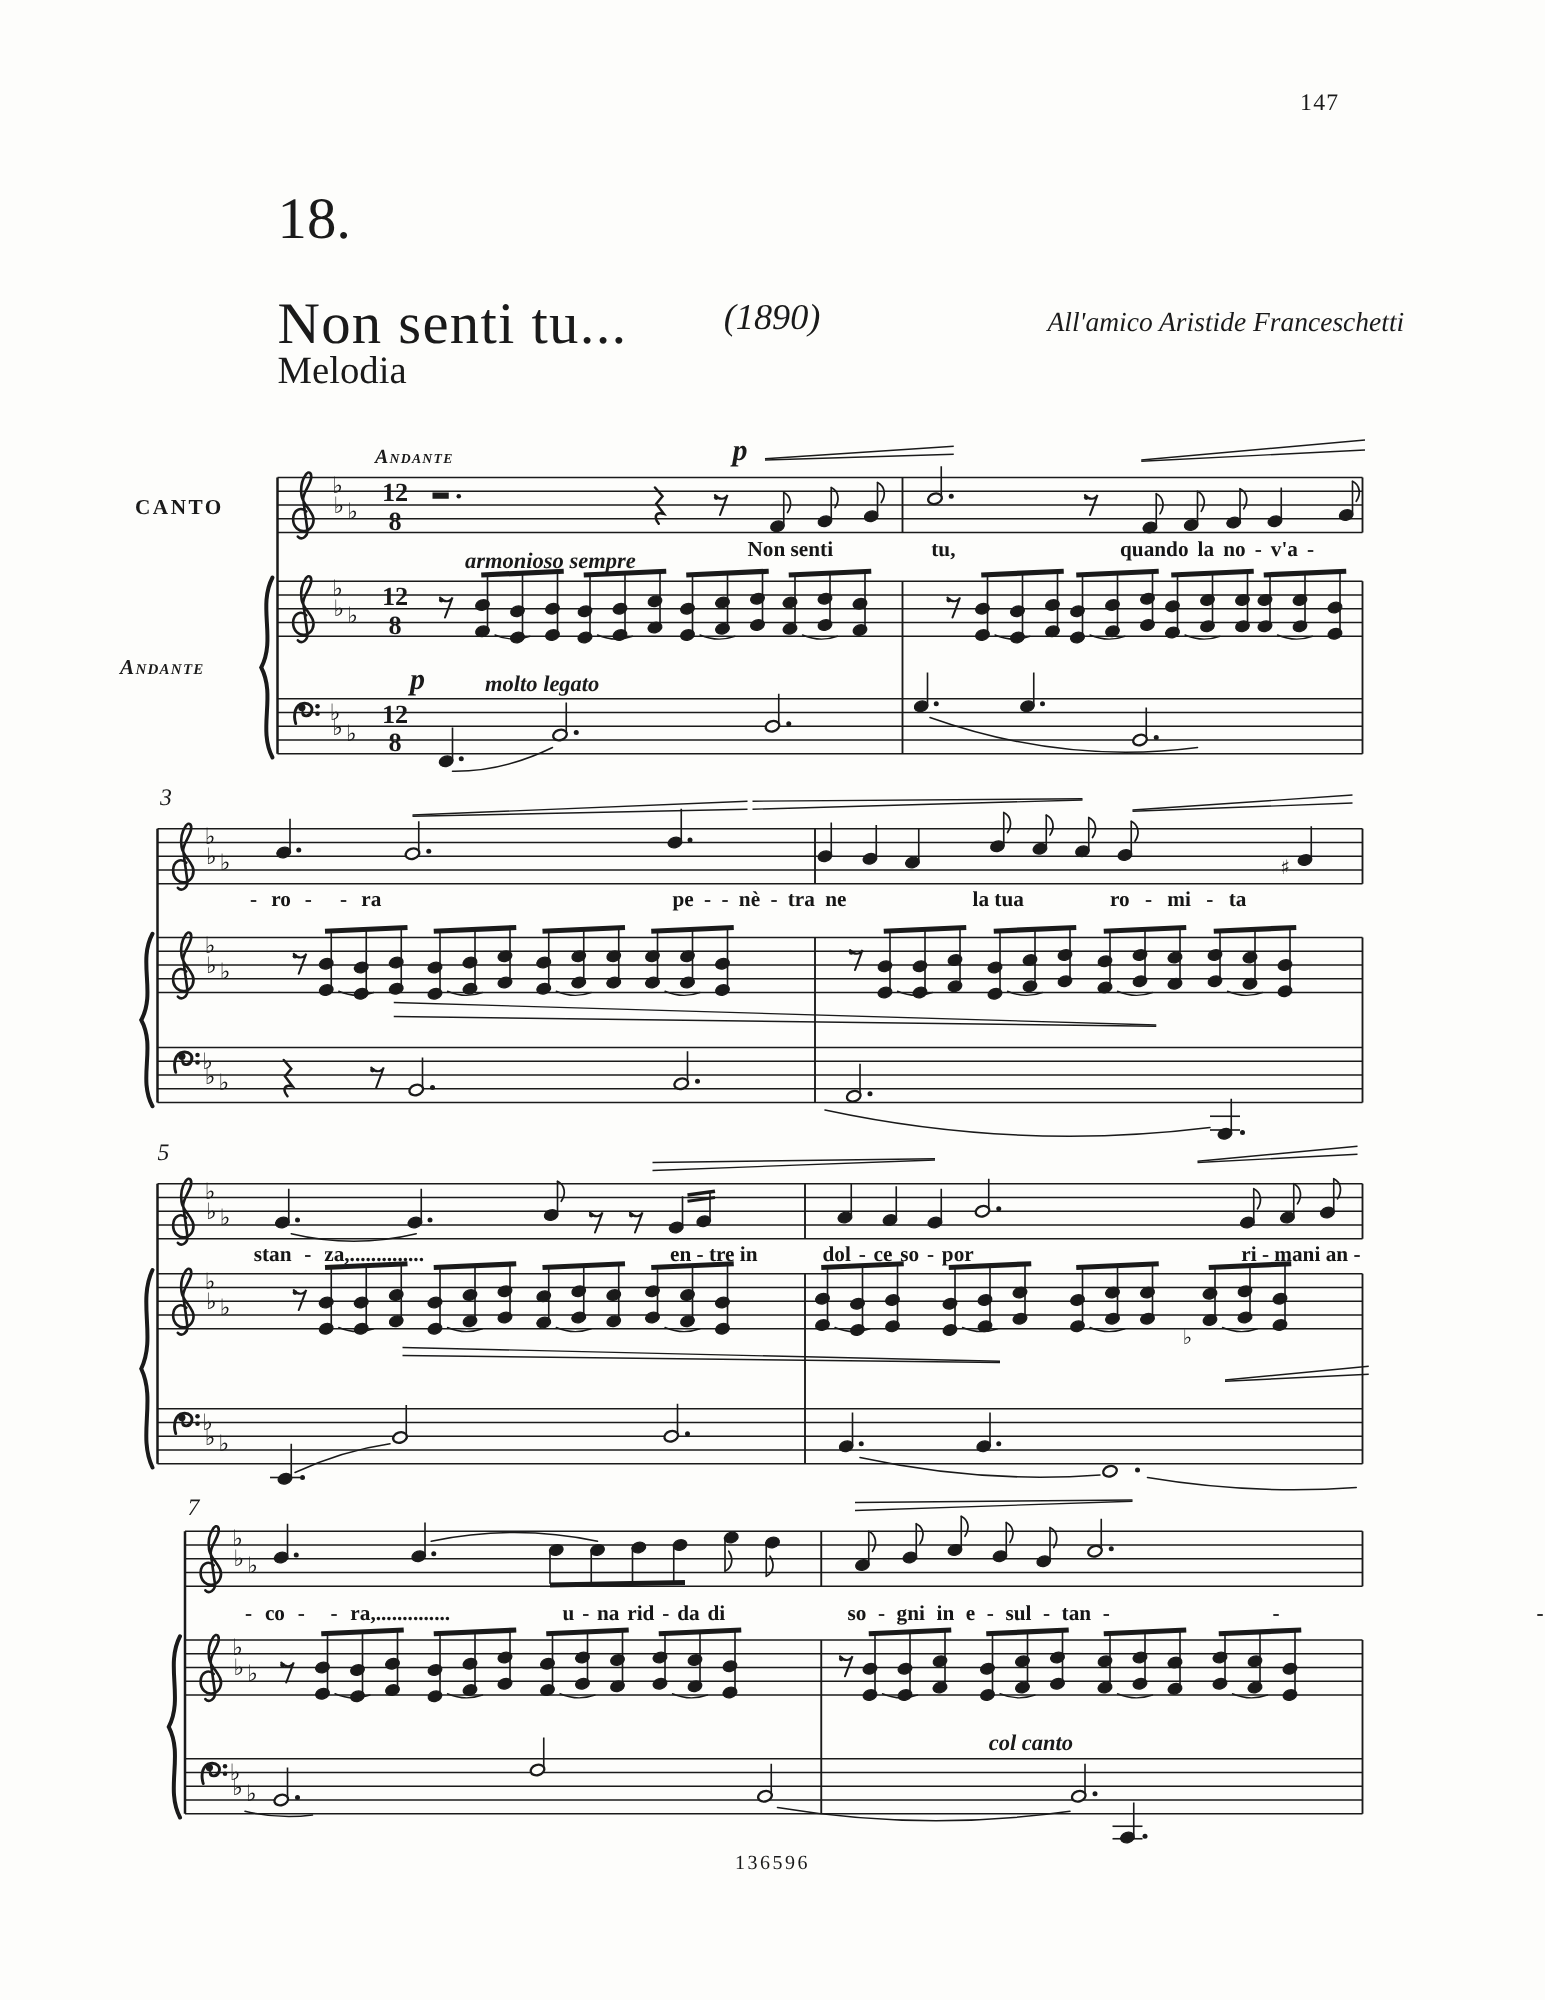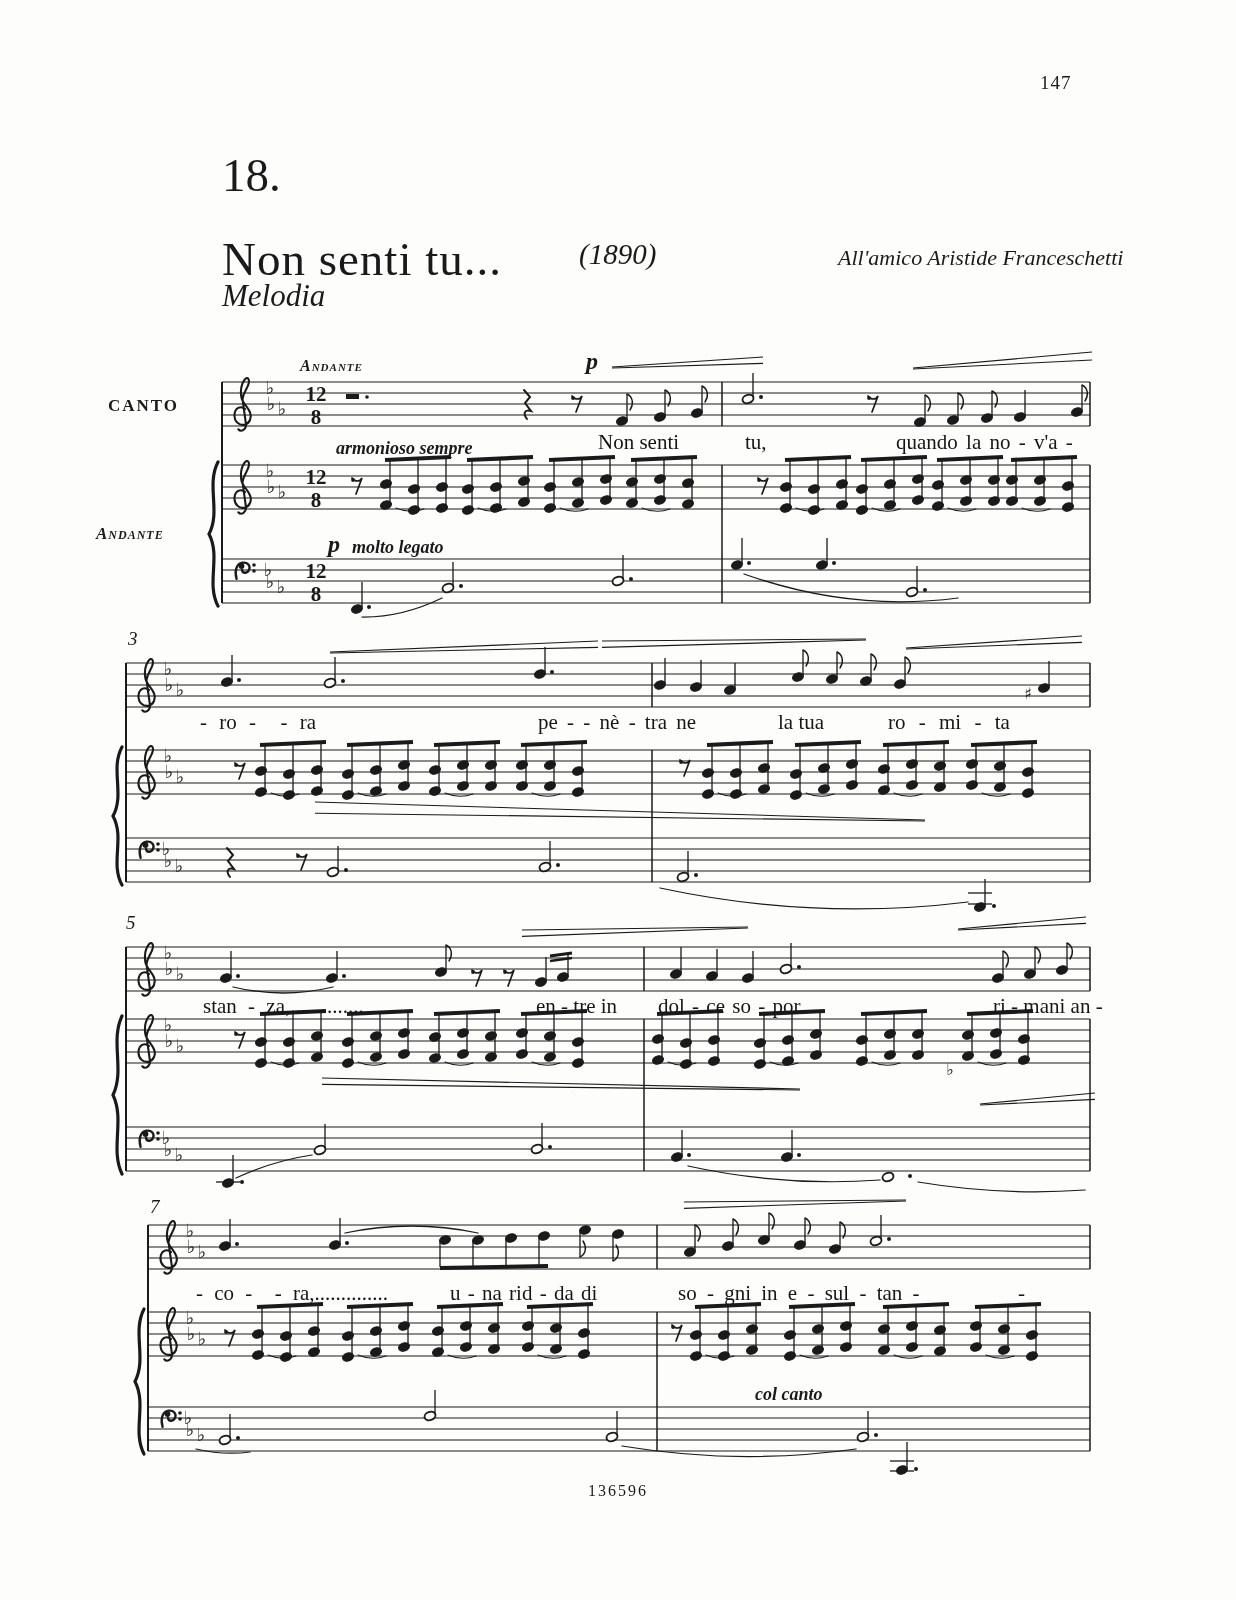--- a/index.html
+++ b/index.html
@@ -9,37 +9,37 @@
     font-family:"Liberation Serif","DejaVu Serif",serif;
   }
   .abs{position:absolute;white-space:pre;}
   #score{position:absolute;left:0;top:0;z-index:1;}
   .txt{z-index:2;}
   .pgnum{left:1040px;top:72px;font-size:19px;letter-spacing:1px;}
   .piece-num{left:222px;top:148px;font-size:47px;}
   .title{left:222px;top:232px;font-size:47px;letter-spacing:1px;text-align:right;}
   .year{left:564px;top:238px;font-size:29px;font-style:italic;margin-left:15px;}
   .dedication{left:838px;top:245px;font-size:22px;font-style:italic;}
-  .subtitle{left:222px;top:278px;font-size:31px;font-style:italic;}
+  .subtitle{left:222px;top:278px;font-size:31px;}
   .canto{left:108px;top:396px;font-size:17px;font-weight:700;letter-spacing:2px;}
   .tempo{font-style:italic;font-weight:700;font-variant:small-caps;font-size:17px;letter-spacing:1px;}
   .tempo-voice{left:300px;top:357px;font-size:16px;}
   .tempo-piano{left:96px;top:524px;}
   .dyn{font-style:italic;font-weight:700;font-size:24px;font-family:"Liberation Serif",serif;}
   .p-voice{left:586px;top:348px;}
   .p-piano{left:328px;top:531px;}
-  .expr{font-style:italic;font-weight:700;font-size:18px;}
+  .expr{font-style:italic;font-weight:700;font-size:18px;margin-left:36px;}
   .armonioso{left:336px;top:438px;}
   .molto-legato{left:352px;top:537px;}
   .col-canto{left:755px;top:1384px;font-family:Liberation Serif, serif;}
   .mnum{font-style:italic;font-size:19px;}
   .m3{left:128px;top:628px;}
   .m5{left:126px;top:912px;}
   .m7{left:150px;top:1196px;}
-  .lyr{font-weight:400;font-size:21px;color:#161616;}
+  .lyr{font-weight:700;font-size:17px;color:#161616;}
   .plate{left:0;top:1482px;width:1236px;text-align:center;font-size:16px;letter-spacing:2px;white-space:normal;}
 </style>
 </head>
 <body>
 
 <div class="page">
 
   <svg id="score" width="1236" height="1600" viewBox="0 0 1236 1600">
       <line x1="222" y1="382" x2="1090" y2="382" stroke="#1a1a1a" stroke-width="1.15"></line>
       <line x1="222" y1="393" x2="1090" y2="393" stroke="#1a1a1a" stroke-width="1.15"></line>

